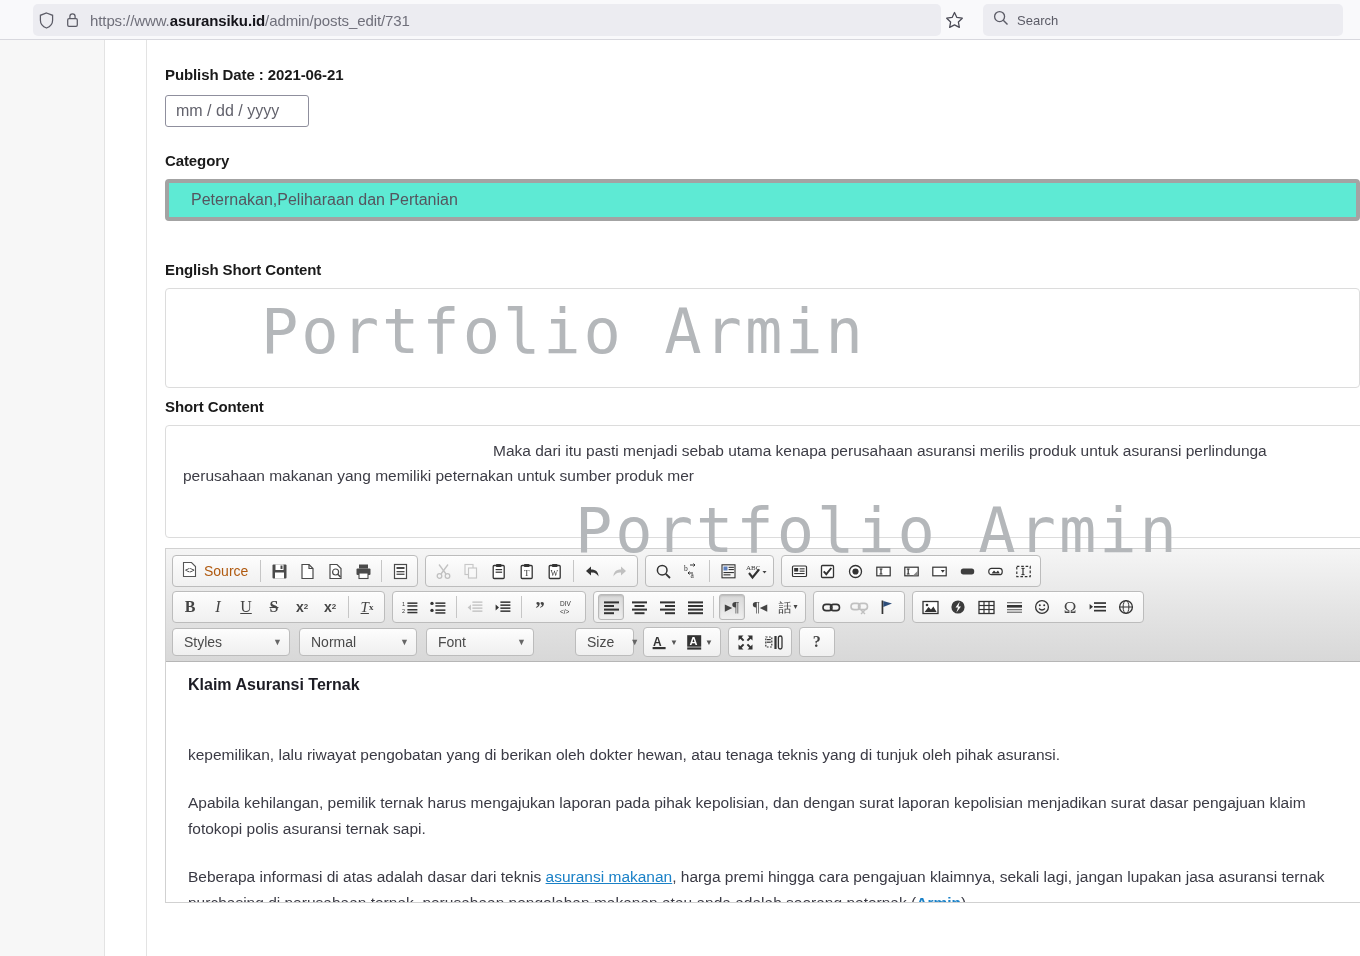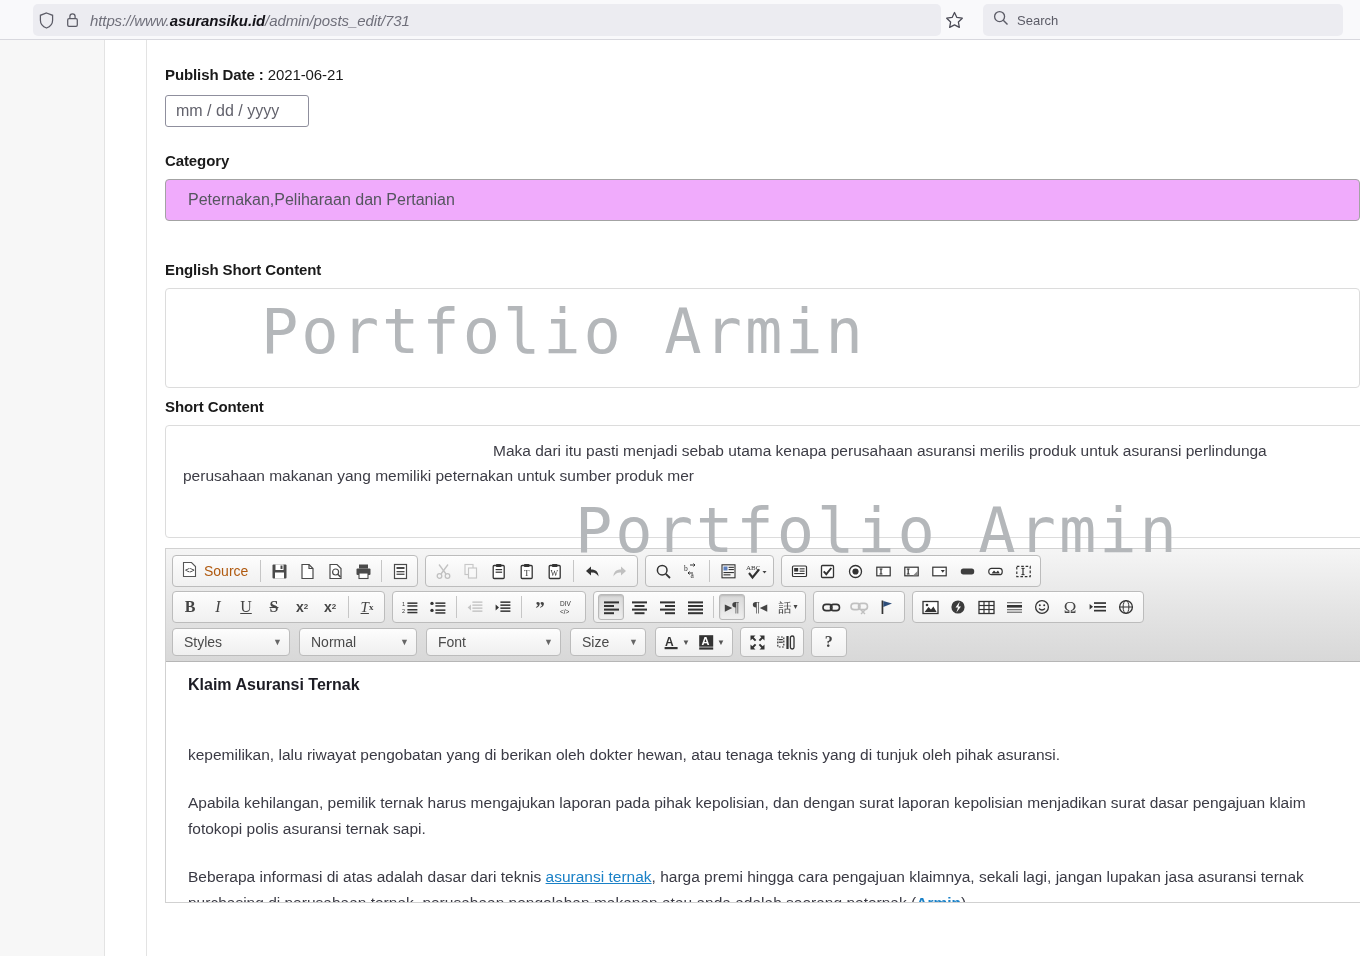--- a/index.html
+++ b/index.html
@@ -17,21 +17,21 @@
     width: 1360px; height: 40px;
     background: #f9f9fb;
     display: flex; align-items: center;
     border-bottom: 1px solid #d8d8de;
   }
   #urlbar {
     position: absolute; left: 33px; top: 4px;
     width: 908px; height: 32px;
     background: #ececf1;
     border-radius: 5px;
-    display: flex; align-items: center; font-style: italic;
+    display: flex; align-items: center;
   }
   .chrome-icon { flex: 0 0 auto; display: flex; align-items: center; justify-content: center; }
   #shield-icon { width: 26px; height: 32px; }
   #lock-icon  { width: 26px; height: 32px; }
   #url-text {
     font-size: 15px; color: #6f6f7a;
     white-space: nowrap; overflow: hidden;
     margin-left: 5px; letter-spacing: -0.1px;
   }
   #url-text b { color: #15141a; font-weight: 700; }
@@ -75,40 +75,40 @@
     width: 1212px; height: 916px;
     background: #ffffff;
     padding: 0 0 0 17px;
   }
 
   .field-label {
     font-size: 15px; font-weight: 700; color: #1a1a1a;
     letter-spacing: -0.1px;
   }
   .label-strong { font-weight: 700; }
-  .label-normal { font-weight: 400; }
+  .label-normal { font-weight: 700; }
 
   
   #publish-row { padding-top: 26px; }
   #date-input {
     margin-top: 11px;
     width: 144px; height: 32px;
     border: 1px solid #8f8f9d; border-radius: 3px;
     background: #fff;
     display: flex; align-items: center; padding-left: 10px;
     font-size: 16px; color: #62626c;
   }
 
   
   #category-label { display: block; margin-top: 25px; }
   #category-box {
     margin-top: 10px;
     width: 1195px; height: 42px;
-    border: 1px solid #a3a3a3; border-radius: 4px;
-    background: #f0abfc;
+    border: 4px solid #a3a3a3; border-radius: 4px;
+    background: #5eead4;
     display: flex; align-items: center; padding-left: 22px;
     font-size: 16px; color: #55555f;
   }
 
   
   #eng-label { display: block; margin-top: 40px; }
   #eng-box {
     position: relative;
     margin-top: 10px;
     width: 1195px; height: 100px;
@@ -191,22 +191,22 @@
     height: 28px; min-width: 54px;
     border: 1px solid #bcbcbc; border-radius: 4px;
     background: linear-gradient(#fdfdfd 0%, #efefef 100%);
     display: flex; align-items: center; justify-content: space-between;
     padding: 0 7px 0 11px; margin-right: 9px;
     font-size: 14px; color: #4a4a4a;
   }
   .cke-combo .caret { color: #666; font-size: 9px; margin-left: 16px; }
   #combo-styles { width: 118px; }
   #combo-format { width: 118px; }
-  #combo-font   { width: 135px; }
-  #combo-size   { width: 76px; }
+  #combo-font   { width: 108px; }
+  #combo-size   { width: 59px; margin-left: 32px; }
   .cke-colorbtn {
     display: flex; align-items: center;
     height: 26px; padding: 0 3px; margin: 0 1px;
     font-size: 15px; color: #333;
   }
   .cke-colorbtn .caret { font-size: 8px; margin-left: 2px; color: #555; }
 
   #cke-body {
     position: relative;
     background: #ffffff;
@@ -754,21 +754,21 @@
           <h3>Klaim Asuransi Ternak</h3>
           <p>
             <br>
             <span>kepemilikan, lalu riwayat pengobatan yang di berikan oleh dokter hewan, atau tenaga teknis yang di tunjuk oleh pihak asuransi.</span>
           </p>
           <p>
             <span>Apabila kehilangan, pemilik ternak harus mengajukan laporan pada pihak kepolisian, dan dengan surat laporan kepolisian menjadikan surat dasar pengajuan klaim</span><br>
             <span>fotokopi polis asuransi ternak sapi.</span>
           </p>
           <p>
-            <span>Beberapa informasi di atas adalah dasar dari teknis </span><a href="#">asuransi ternak</a><span>, harga premi hingga cara pengajuan klaimnya, sekali lagi, jangan lupakan jasa asuransi ternak</span><br>
+            <span>Beberapa informasi di atas adalah dasar dari teknis </span><a href="#">asuransi makanan</a><span>, harga premi hingga cara pengajuan klaimnya, sekali lagi, jangan lupakan jasa asuransi ternak</span><br>
             <span>purchasing di perusahaan ternak, perusahaan pengolahan makanan atau anda adalah seorang peternak.(</span><a href="#" class="bold">Armin</a><span>)</span>
           </p>
         </div>
       </div>
 
       <div class="watermark" id="content-watermark">Portfolio Armin</div>
     </div>
 
   </div>
 </div>

